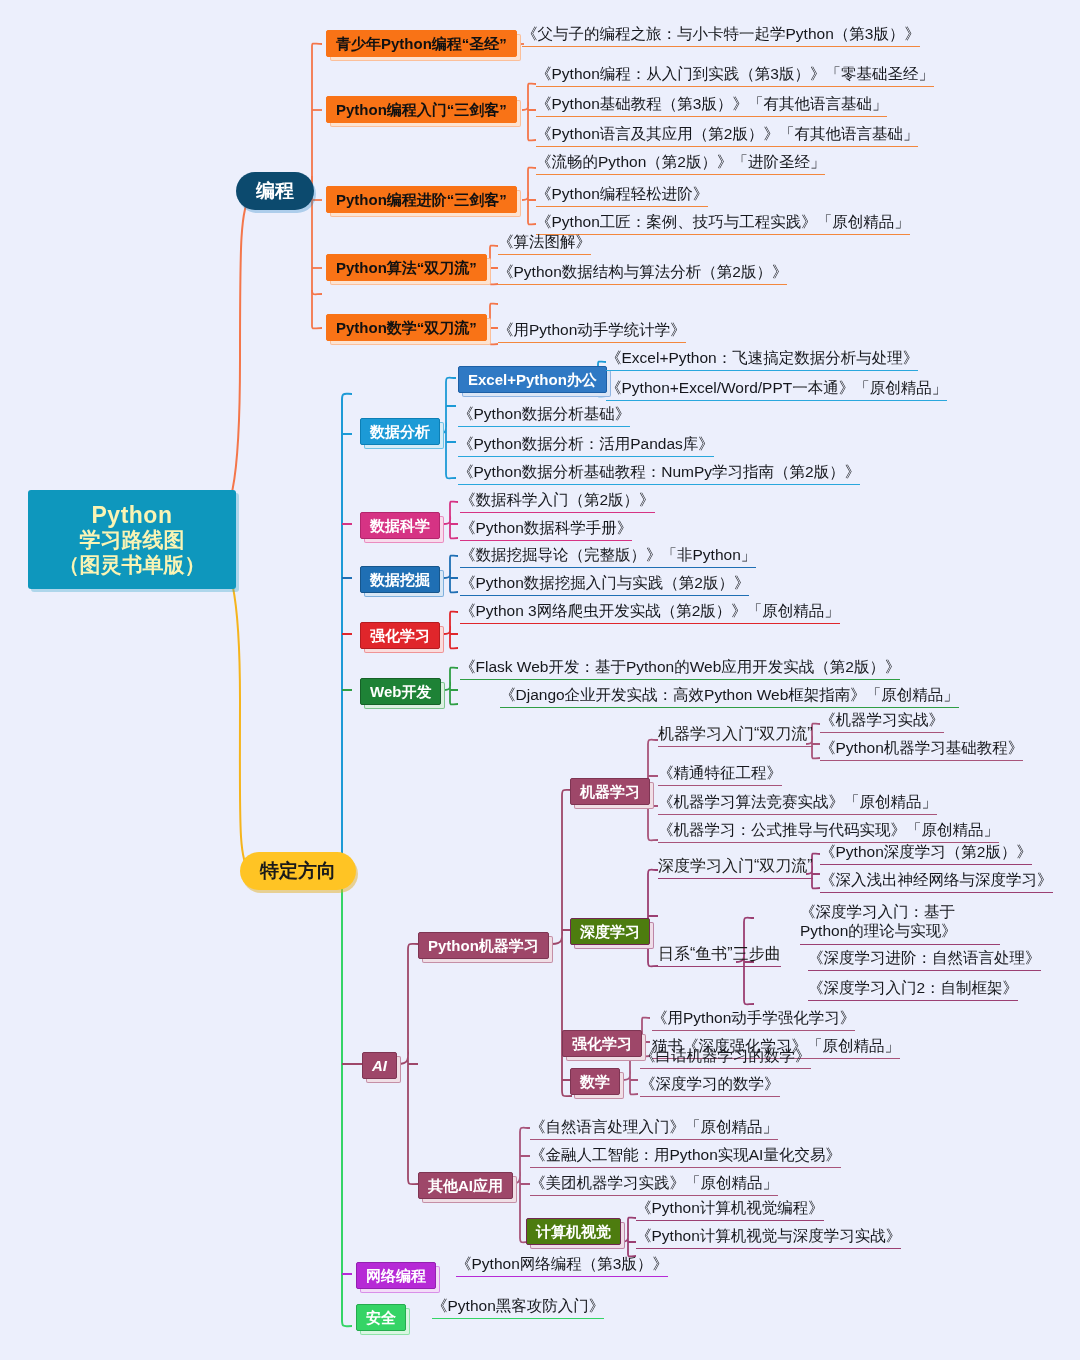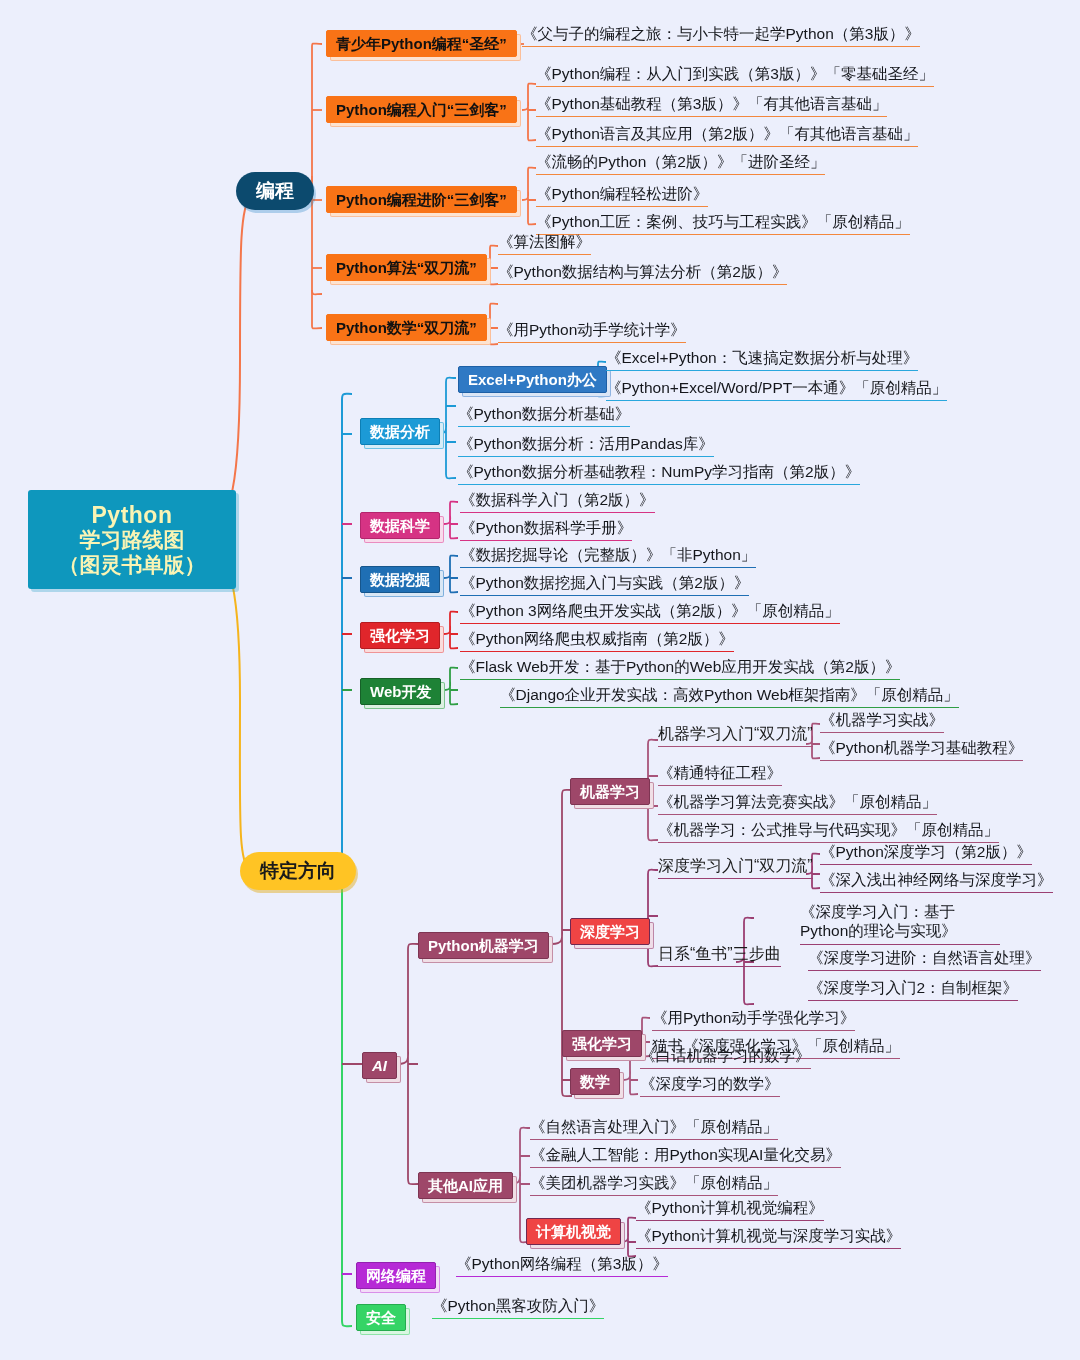--- a/index.html
+++ b/index.html
@@ -49,21 +49,21 @@
   .t-pink  {background:#d63384;color:#fff;border-color:#b3256d;
             box-shadow:4px 4px 0 -1px #f8dcec, 4px 4px 0 0px #ea8cc0;}
   .t-navy  {background:#1f6fb4;color:#fff;border-color:#17568c;
             box-shadow:4px 4px 0 -1px #d9e7f5, 4px 4px 0 0px #7fb0dd;}
   .t-red   {background:#e0262b;color:#fff;border-color:#b51c21;
             box-shadow:4px 4px 0 -1px #fadddd, 4px 4px 0 0px #ef9496;}
   .t-green {background:#1e8236;color:#fff;border-color:#166128;
             box-shadow:4px 4px 0 -1px #dcf0e1, 4px 4px 0 0px #7ec48f;}
   .t-mauve {background:#9e4769;color:#fff;border-color:#7e3553;
             box-shadow:4px 4px 0 -1px #f0dfe6, 4px 4px 0 0px #c58fa6;}
-  .t-plum  {background:#ef4444;color:#fff;border-color:#702851;
+  .t-plum  {background:#4d7c0f;color:#fff;border-color:#702851;
             box-shadow:4px 4px 0 -1px #efdde8, 4px 4px 0 0px #bd86a7;}
   .t-violet{background:#b62ad6;color:#fff;border-color:#9320b0;
             box-shadow:4px 4px 0 -1px #f3ddf8, 4px 4px 0 0px #d98fe9;}
   .t-lime  {background:#35d466;color:#fff;border-color:#25ab4e;
             box-shadow:4px 4px 0 -1px #d9f7e2, 4px 4px 0 0px #8fe3a9;}
 
   
   .plain{
     font-size:16px;font-weight:normal;color:#1a1a1a;
     padding-bottom:3px;
@@ -261,21 +261,20 @@
   <div class="leaf u-pink" style="left:460px;top:518px;">《Python数据科学手册》</div>
 
   <div class="node tag t-navy" style="left:360px;top:566px;">
     <span>数据挖掘</span></div>
   <div class="leaf u-navy" style="left:460px;top:545px;">《数据挖掘导论（完整版）》「非Python」</div>
   <div class="leaf u-navy" style="left:460px;top:573px;">《Python数据挖掘入门与实践（第2版）》</div>
 
   <div class="node tag t-red" style="left:360px;top:622px;">
     <span>强化学习</span></div>
   <div class="leaf u-red" style="left:460px;top:601px;">《Python 3网络爬虫开发实战（第2版）》「原创精品」</div>
-  <div class="leaf u-red" style="left:460px;top:629px;">《Python网络爬虫权威指南（第2版）》</div>
 
   <div class="node tag t-green" style="left:360px;top:678px;">
     <span>Web开发</span></div>
   <div class="leaf u-green" style="left:460px;top:657px;">《Flask Web开发：基于Python的Web应用开发实战（第2版）》</div>
   <div class="leaf u-green" style="left:460px;top:685px;margin-left:40px;">《Django企业开发实战：高效Python Web框架指南》「原创精品」</div>
 
   <div class="node tag t-mauve" style="left:362px;top:1052px;font-style:italic;">
     <span>AI</span></div>
 
   <div class="node tag t-mauve" style="left:418px;top:932px;">

